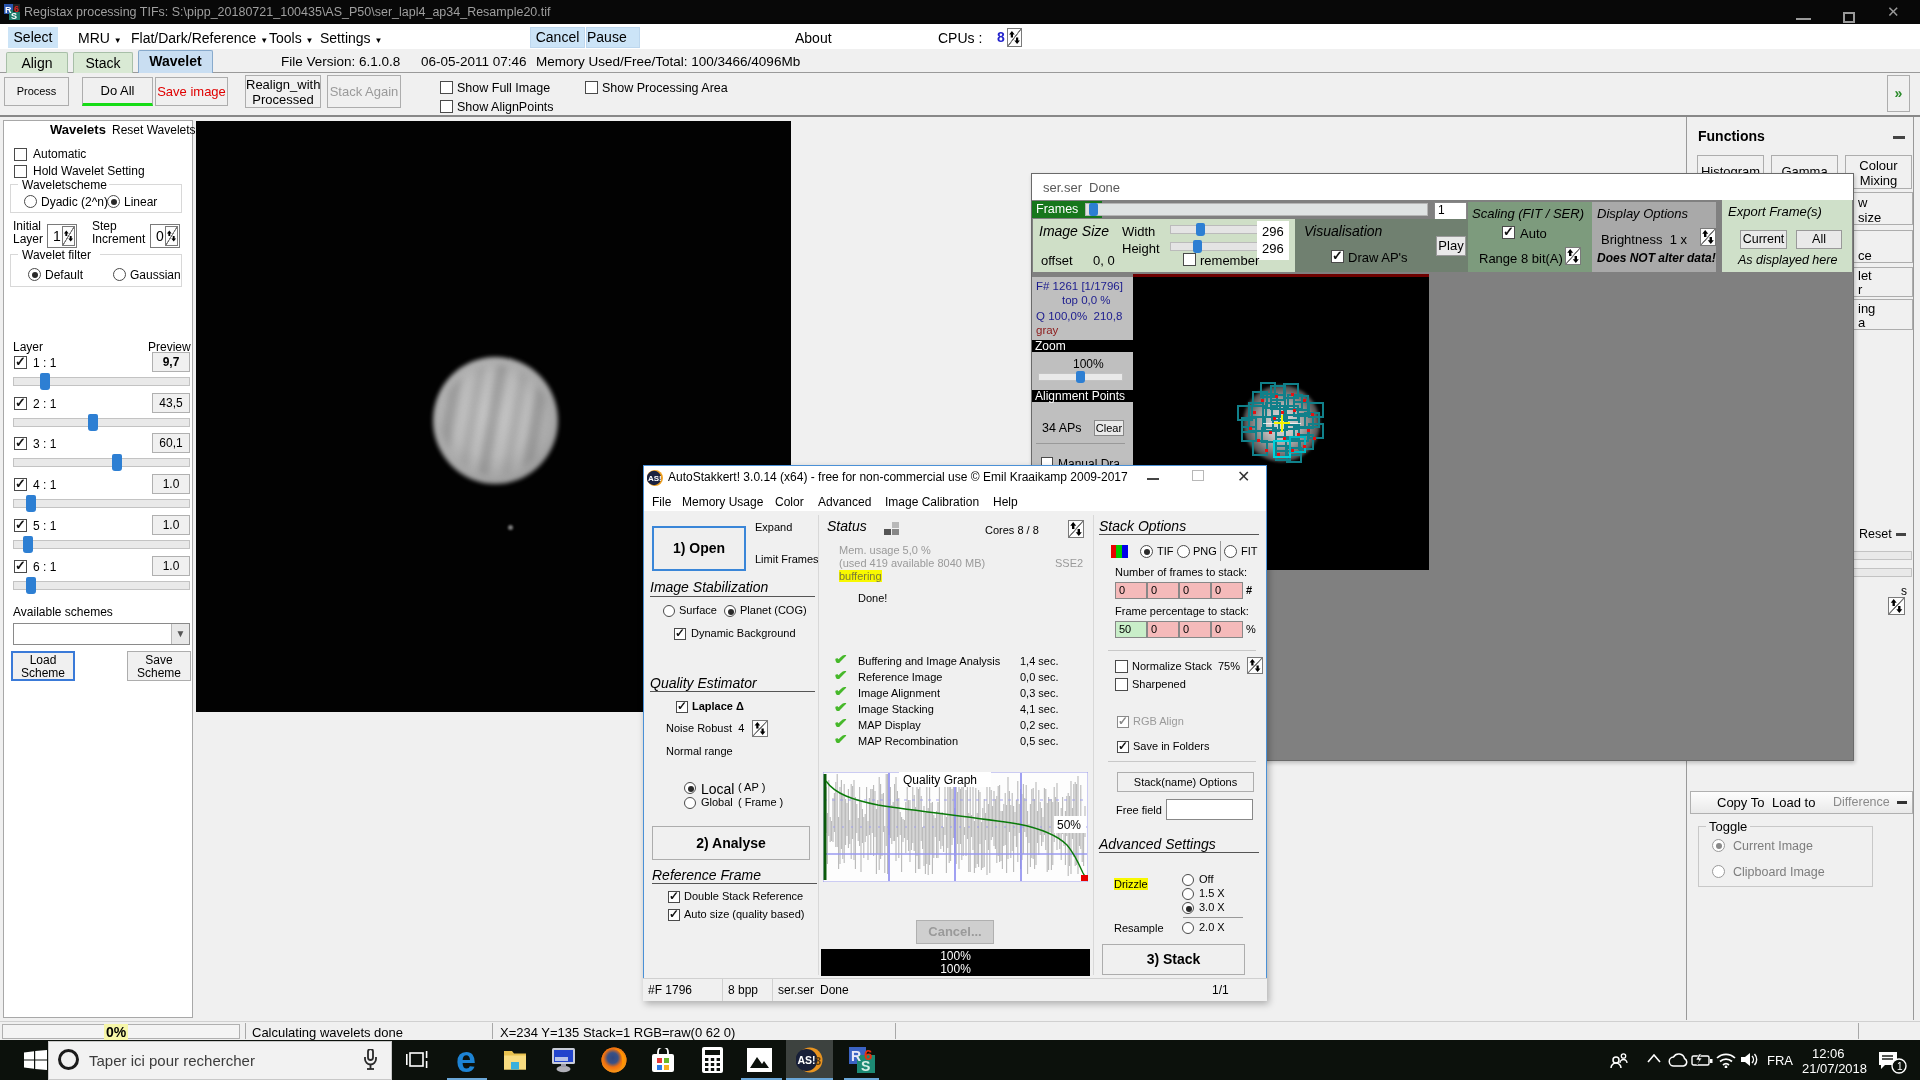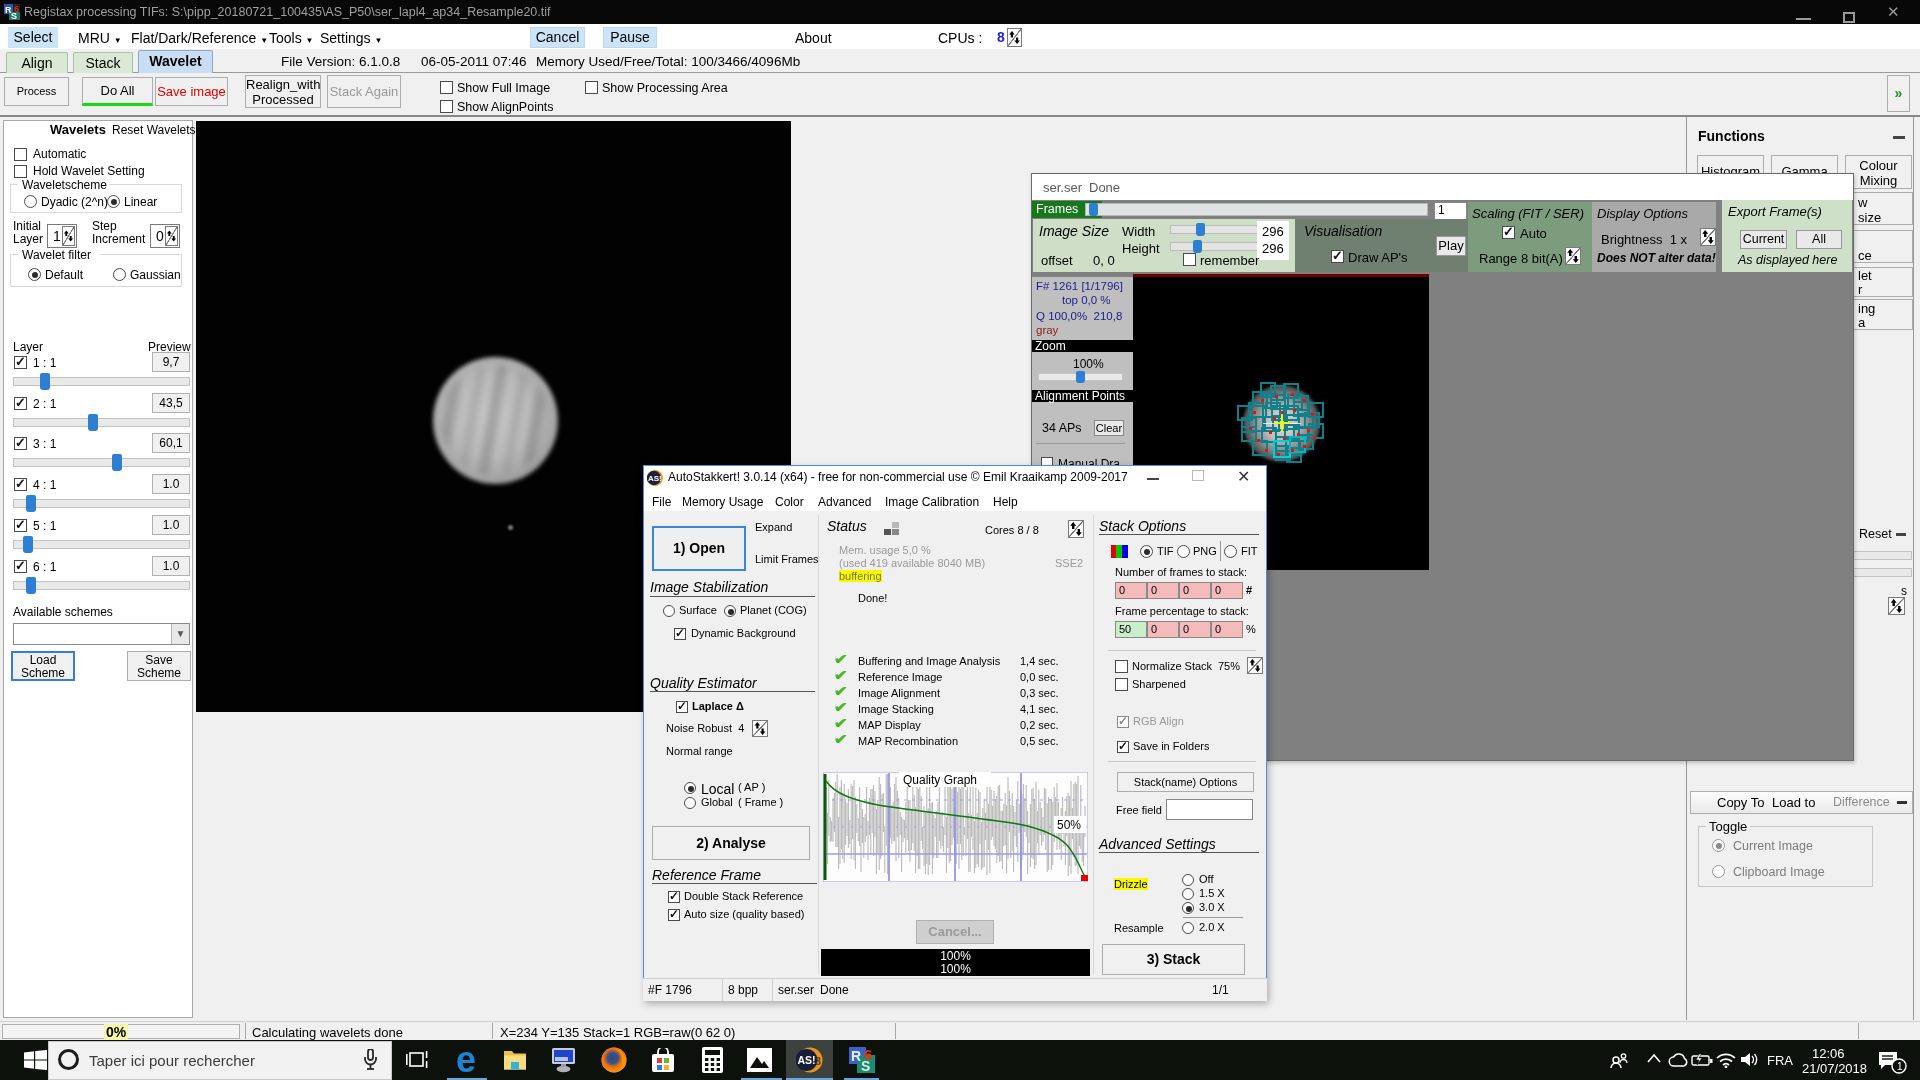--- a/index.html
+++ b/index.html
@@ -25,21 +25,21 @@
 <div style="left:1796px;top:18px;width:15px;height:2px;background:#9a9a9a;"></div>
 <div style="left:1843px;top:12px;width:12px;height:11px;border:2px solid #9a9a9a;"></div>
 <div style="left:1887px;top:3px;color:#9a9a9a;font-size:15px;">✕</div>
 <div style="left:0px;top:24px;width:1920px;height:25px;background:#ffffff;"></div>
 <div style="left:8px;top:27px;width:50px;height:21px;background:#cce4f7;text-align:center;font-size:14px;line-height:20px;">Select</div>
 <div style="left:78px;top:30px;font-size:14px;">MRU <span style="font-size:8px">▼</span></div>
 <div style="left:131px;top:30px;font-size:14px;">Flat/Dark/Reference <span style="font-size:8px">▼</span></div>
 <div style="left:269px;top:30px;font-size:14px;">Tools <span style="font-size:8px">▼</span></div>
 <div style="left:320px;top:30px;font-size:14px;">Settings <span style="font-size:8px">▼</span></div>
 <div style="left:530px;top:27px;width:55px;height:21px;background:#cce4f7;border:1px solid #bdd7ee;text-align:center;font-size:14px;line-height:19px;">Cancel</div>
-<div style="left:586px;top:27px;width:54px;height:21px;background:#cce4f7;border:1px solid #bdd7ee;text-align:center;font-size:14px;line-height:19px;margin-left:17px;">Pause</div>
+<div style="left:586px;top:27px;width:54px;height:21px;background:#cce4f7;border:1px solid #bdd7ee;font-size:14px;line-height:19px;">Pause</div>
 <div style="left:795px;top:30px;font-size:14px;">About</div>
 <div style="left:938px;top:30px;font-size:14px;">CPUs :</div>
 <div style="left:997px;top:29px;font-size:14px;font-weight:bold;color:#2222cc;">8</div>
 <div style="left:1007px;top:28px;width:15px;height:19px;border:1px solid #7a7a7a;background:linear-gradient(to bottom right,#fdfdfd 46%,#777 48%,#777 52%,#fdfdfd 54%);">
     <svg style="left:0;top:0" width="13" height="17" viewBox="0 0 14 16">
       <path d="M1.2,4.8 L4.2,1 L7.2,4.8 L5.4,4.8 L5.4,8 L3,8 L3,4.8 z" fill="#000"></path>
       <path d="M6.8,11.2 L9.8,15 L12.8,11.2 L11,11.2 L11,8 L8.6,8 L8.6,11.2 z" fill="#000"></path>
     </svg>
   </div>
 <div style="left:0px;top:49px;width:1920px;height:24px;background:#f0f0f0;border-bottom:1px solid #9a9a9a;"></div>
@@ -108,21 +108,21 @@
   </div>
 <div style="left:45px;top:268px;font-size:12px;">Default</div>
 <div style="left:113px;top:268px;width:13px;height:13px;background:#fff;border:1px solid #4a4a4a;border-radius:50%;"></div>
 <div style="left:130px;top:268px;font-size:12px;">Gaussian</div>
 <div style="left:13px;top:340px;font-size:12px;">Layer</div>
 <div style="left:148px;top:340px;font-size:12px;">Preview</div>
 <div style="left:14px;top:356.0px;width:13px;height:13px;background:#fff;border:1px solid #4a4a4a;">
     <span style="position:absolute;left:0px;top:-3px;font-size:13px;font-weight:bold;color:#111">✓</span>
   </div>
 <div style="left:33px;top:356.0px;font-size:12px;">1 : 1</div>
-<div style="left:152px;top:352.0px;width:38px;height:20px;background:#f0f0f0;border:1px solid #b0b0b0;text-align:center;font-size:12px;line-height:18px;">9,7</div>
+<div style="left:152px;top:352.0px;width:38px;height:20px;background:#f0f0f0;border:1px solid #b0b0b0;text-align:center;font-size:12px;line-height:18px;font-weight:bold;">9,7</div>
 <div class="track" style="left:13px;top:377.0px;width:177px;height:9px;"></div>
 <div class="thumb" style="left:39.786px;top:373.0px;width:10px;height:17px;"></div>
 <div style="left:14px;top:396.7px;width:13px;height:13px;background:#fff;border:1px solid #4a4a4a;">
     <span style="position:absolute;left:0px;top:-3px;font-size:13px;font-weight:bold;color:#111">✓</span>
   </div>
 <div style="left:33px;top:396.7px;font-size:12px;">2 : 1</div>
 <div style="left:152px;top:392.7px;width:38px;height:20px;background:#f0f0f0;border:1px solid #b0b0b0;text-align:center;font-size:12px;line-height:18px;">43,5</div>
 <div class="track" style="left:13px;top:417.7px;width:177px;height:9px;"></div>
 <div class="thumb" style="left:87.9px;top:413.7px;width:10px;height:17px;"></div>
 <div style="left:14px;top:437.4px;width:13px;height:13px;background:#fff;border:1px solid #4a4a4a;">

